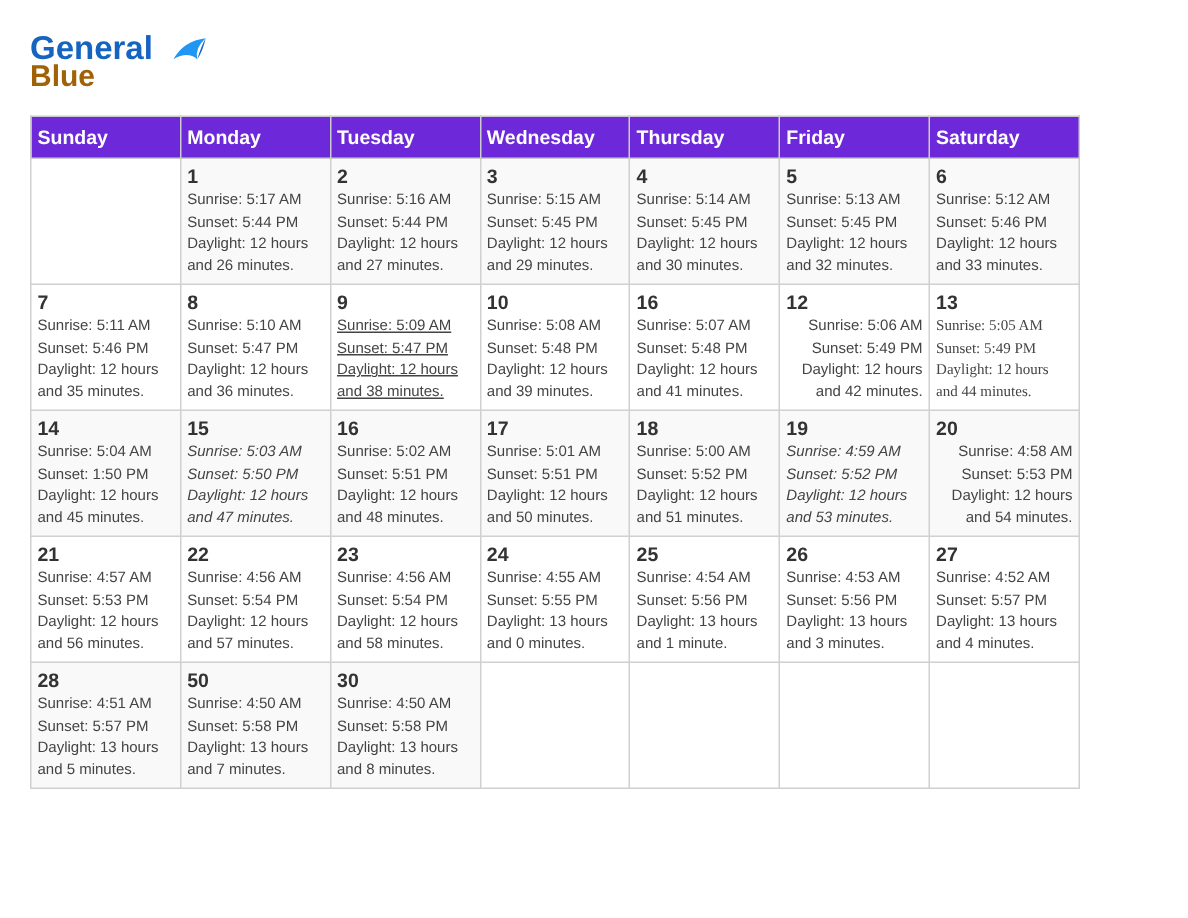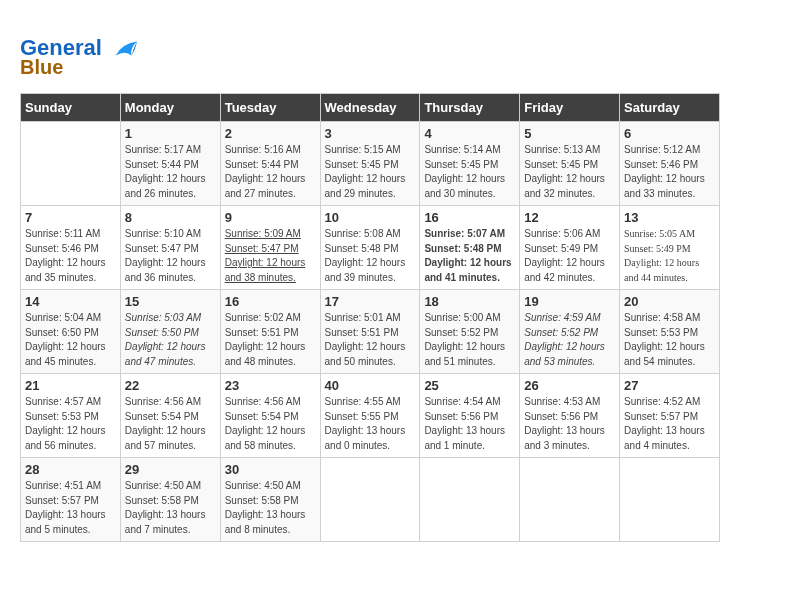--- a/index.html
+++ b/index.html
@@ -6,21 +6,20 @@
     body {
       font-family: Arial, sans-serif;
       background: #fff;
       width: 792px;
       height: 612px;
       overflow: hidden;
     }
     .container {
       width: 740px;
       padding: 20px 20px 10px 20px;
-      margin-top: 16px;
     }
     .header {
       display: flex;
       justify-content: space-between;
       align-items: flex-start;
       margin-bottom: 14px;
     }
     .logo {
       display: flex;
       align-items: center;
@@ -42,21 +41,21 @@
     .location {
       font-size: 15px;
       color: #555;
     }
     table {
       width: 100%;
       border-collapse: collapse;
       table-layout: fixed;
     }
     thead tr th {
-      background-color: #404040;
+      background-color: #6d28d9;
       color: #fff;
       padding: 6px 4px;
       font-size: 13px;
       font-weight: bold;
       text-align: left;
       border: 1px solid #ccc;
     }
     tbody tr td {
       border: 1px solid #d0d0d0;
       vertical-align: top;
@@ -193,45 +192,45 @@
           </td>
           <td>
             <span class="day-number">10</span>
             <div class="day-info" style="white-space: pre-line;">Sunrise: 5:08 AM
 Sunset: 5:48 PM
 Daylight: 12 hours
 and 39 minutes.</div>
           </td>
           <td>
             <span class="day-number">16</span>
-            <div class="day-info" style="white-space: pre-line; font-weight: bold;">Sunrise: 5:07 AM
+            <div class="day-info" style="white-space: pre-line;">Sunrise: 5:07 AM
 Sunset: 5:48 PM
 Daylight: 12 hours
 and 41 minutes.</div>
           </td>
           <td>
             <span class="day-number">12</span>
-            <div class="day-info" style="white-space: pre-line;">Sunrise: 5:06 AM
+            <div class="day-info" style="white-space: pre-line; text-align: right;">Sunrise: 5:06 AM
 Sunset: 5:49 PM
 Daylight: 12 hours
 and 42 minutes.</div>
           </td>
           <td>
             <span class="day-number">13</span>
             <div class="day-info" style="white-space: pre-line; font-family: Liberation Serif, serif;">Sunrise: 5:05 AM
 Sunset: 5:49 PM
 Daylight: 12 hours
 and 44 minutes.</div>
           </td>
         </tr>
         <tr>
           <td>
             <span class="day-number">14</span>
             <div class="day-info" style="white-space: pre-line;">Sunrise: 5:04 AM
-Sunset: 6:50 PM
+Sunset: 1:50 PM
 Daylight: 12 hours
 and 45 minutes.</div>
           </td>
           <td>
             <span class="day-number">15</span>
             <div class="day-info" style="white-space: pre-line; font-style: italic;">Sunrise: 5:03 AM
 Sunset: 5:50 PM
 Daylight: 12 hours
 and 47 minutes.</div>
           </td>
@@ -258,21 +257,21 @@
           </td>
           <td>
             <span class="day-number">19</span>
             <div class="day-info" style="white-space: pre-line; font-style: italic;">Sunrise: 4:59 AM
 Sunset: 5:52 PM
 Daylight: 12 hours
 and 53 minutes.</div>
           </td>
           <td>
             <span class="day-number">20</span>
-            <div class="day-info" style="white-space: pre-line;">Sunrise: 4:58 AM
+            <div class="day-info" style="white-space: pre-line; text-align: right;">Sunrise: 4:58 AM
 Sunset: 5:53 PM
 Daylight: 12 hours
 and 54 minutes.</div>
           </td>
         </tr>
         <tr>
           <td>
             <span class="day-number">21</span>
             <div class="day-info" style="white-space: pre-line;">Sunrise: 4:57 AM
 Sunset: 5:53 PM
@@ -287,21 +286,21 @@
 and 57 minutes.</div>
           </td>
           <td>
             <span class="day-number">23</span>
             <div class="day-info" style="white-space: pre-line;">Sunrise: 4:56 AM
 Sunset: 5:54 PM
 Daylight: 12 hours
 and 58 minutes.</div>
           </td>
           <td>
-            <span class="day-number">40</span>
+            <span class="day-number">24</span>
             <div class="day-info" style="white-space: pre-line;">Sunrise: 4:55 AM
 Sunset: 5:55 PM
 Daylight: 13 hours
 and 0 minutes.</div>
           </td>
           <td>
             <span class="day-number">25</span>
             <div class="day-info" style="white-space: pre-line;">Sunrise: 4:54 AM
 Sunset: 5:56 PM
 Daylight: 13 hours
@@ -324,21 +323,21 @@
         </tr>
         <tr>
           <td>
             <span class="day-number">28</span>
             <div class="day-info" style="white-space: pre-line;">Sunrise: 4:51 AM
 Sunset: 5:57 PM
 Daylight: 13 hours
 and 5 minutes.</div>
           </td>
           <td>
-            <span class="day-number">29</span>
+            <span class="day-number">50</span>
             <div class="day-info" style="white-space: pre-line;">Sunrise: 4:50 AM
 Sunset: 5:58 PM
 Daylight: 13 hours
 and 7 minutes.</div>
           </td>
           <td>
             <span class="day-number">30</span>
             <div class="day-info" style="white-space: pre-line;">Sunrise: 4:50 AM
 Sunset: 5:58 PM
 Daylight: 13 hours

